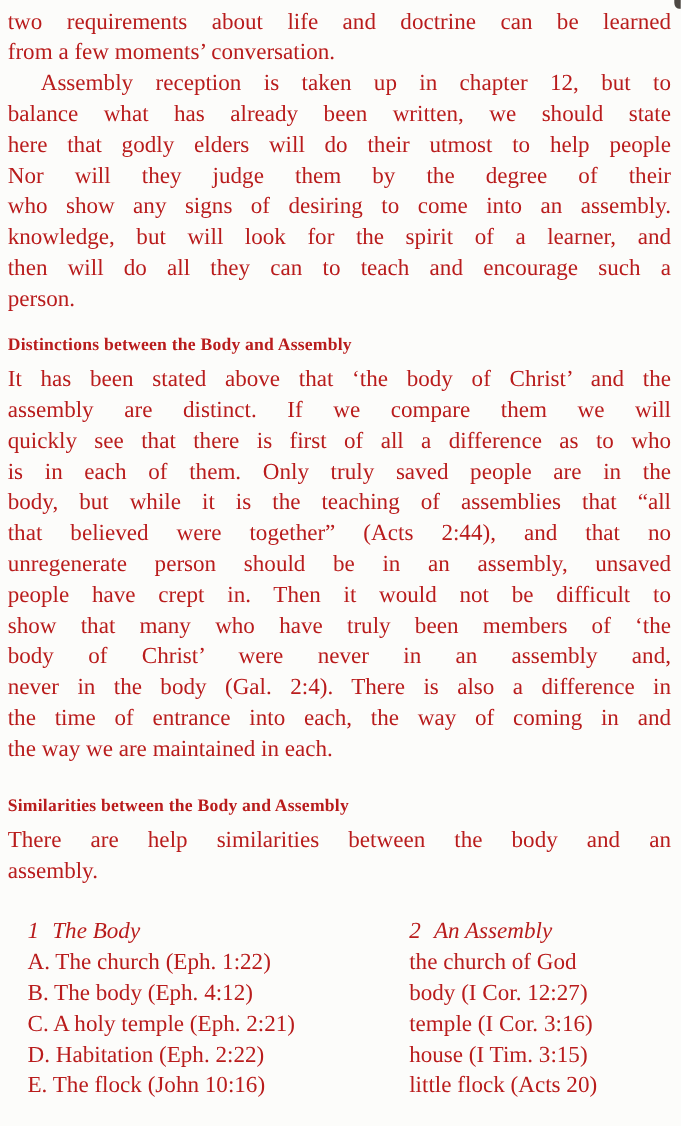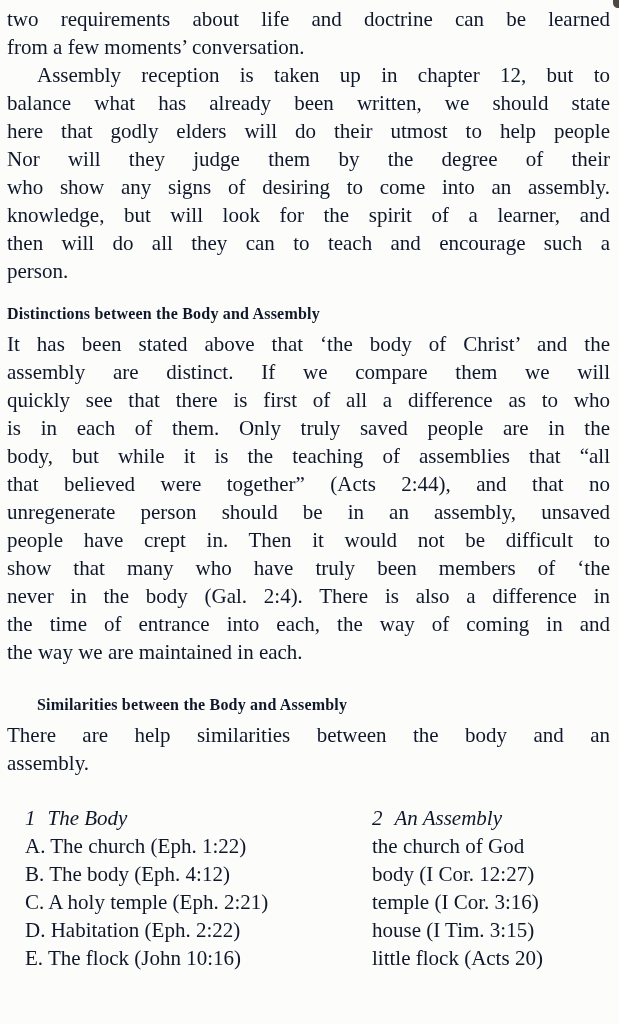--- a/index.html
+++ b/index.html
@@ -7,42 +7,42 @@
     width: 619px; height: 1024px;
     background: #ffffff;
     font-family: "Liberation Serif", "DejaVu Serif", serif;
   }
   .page {
     position: relative;
     width: 619px; height: 1024px;
     box-sizing: border-box;
     padding: 5px 9px 0 7px;
     background: #fcfcfa;
-    color: #0f172a;
+    color: #b91c1c;
     font-size: 21px;
     overflow: hidden;
   }
   .para { margin: 0; }
   .line {
     line-height: 28px;
     text-align: justify;
     text-align-last: justify;
     text-justify: inter-word;
     white-space: normal;
   }
   .para .line:last-child { text-align-last: left; }
   .para.indent .line:first-child { text-indent: 30px; }
   .heading {
     font-size: 16px;
     font-weight: 700;
     line-height: 28px;
     letter-spacing: 0.2px;
     margin: 15px 0 2px 0;
   }
-  .heading.similar { margin-top: 25px; margin-left: 30px; }
+  .heading.similar { margin-top: 25px; }
   .cmp {
     margin: 27px 0 0 18px;
     display: grid;
     grid-template-columns: 347px 1fr;
     line-height: 28px;
   }
   .cmp-h { font-style: italic; }
   .cmp-h .num { margin-right: 12px; }
   .cell { line-height: 28px; }
   .speck {
@@ -80,20 +80,21 @@
   <div class="para">
       <div class="line">It has been stated above that ‘the body of Christ’ and the</div>
       <div class="line">assembly are distinct. If we compare them we will</div>
       <div class="line">quickly see that there is first of all a difference as to who</div>
       <div class="line">is in each of them. Only truly saved people are in the</div>
       <div class="line">body, but while it is the teaching of assemblies that “all</div>
       <div class="line">that believed were together” (Acts 2:44), and that no</div>
       <div class="line">unregenerate person should be in an assembly, unsaved</div>
       <div class="line">people have crept in. Then it would not be difficult to</div>
       <div class="line">show that many who have truly been members of ‘the</div>
+      <div class="line">body of Christ’ were never in an assembly and,</div>
       <div class="line">never in the body (Gal. 2:4). There is also a difference in</div>
       <div class="line">the time of entrance into each, the way of coming in and</div>
       <div class="line">the way we are maintained in each.</div>
     </div>
 
   <h2 class="heading similar">Similarities between the Body and Assembly</h2>
 
   <div class="para">
       <div class="line">There are help similarities between the body and an</div>
       <div class="line">assembly.</div>

